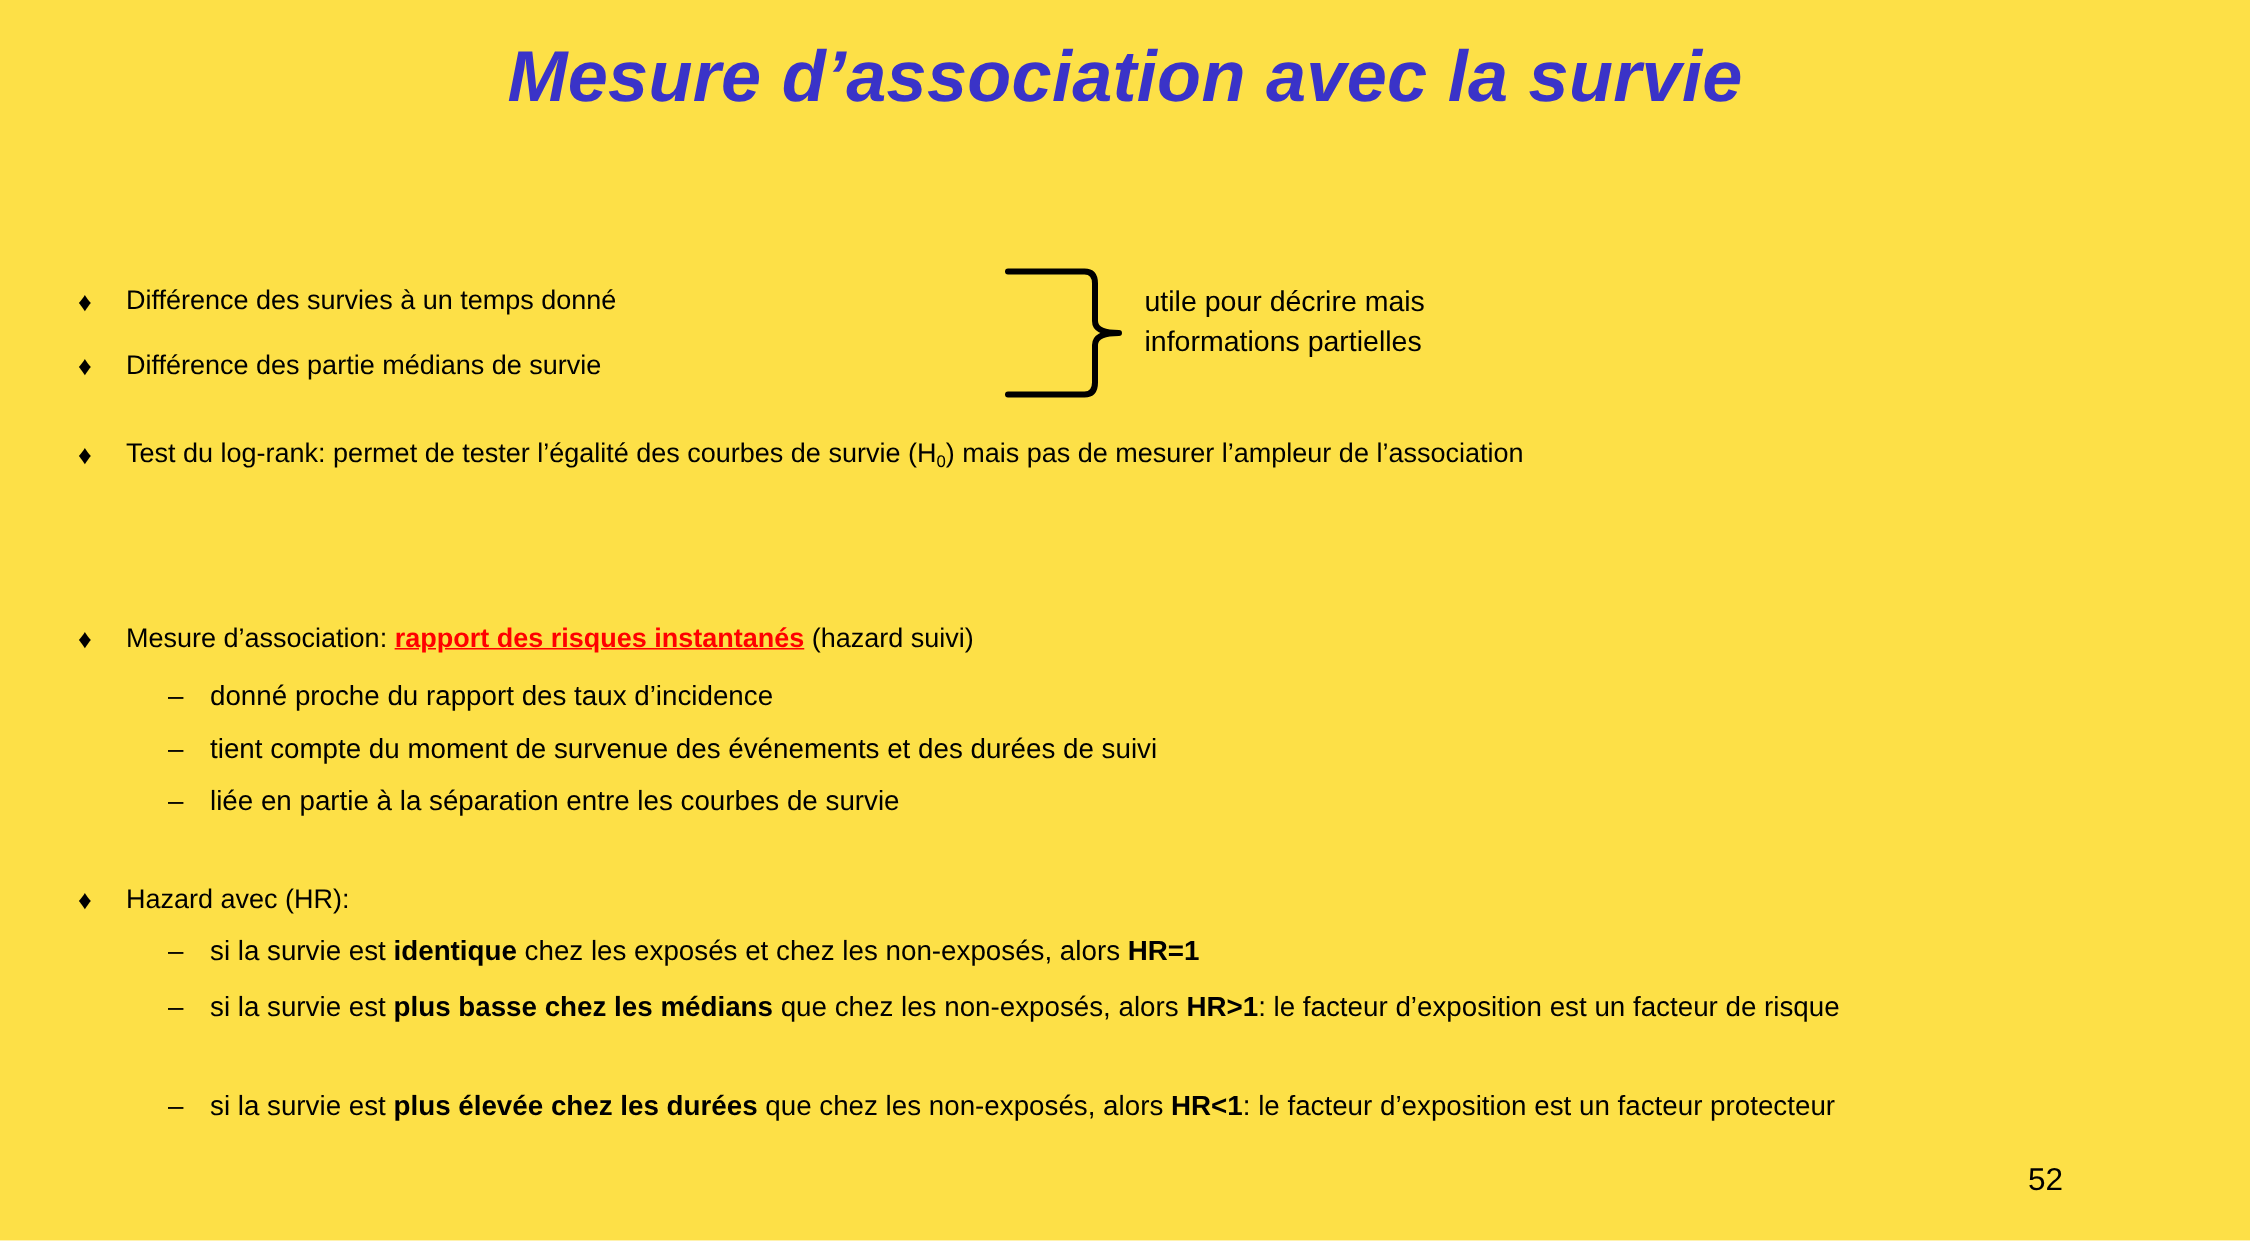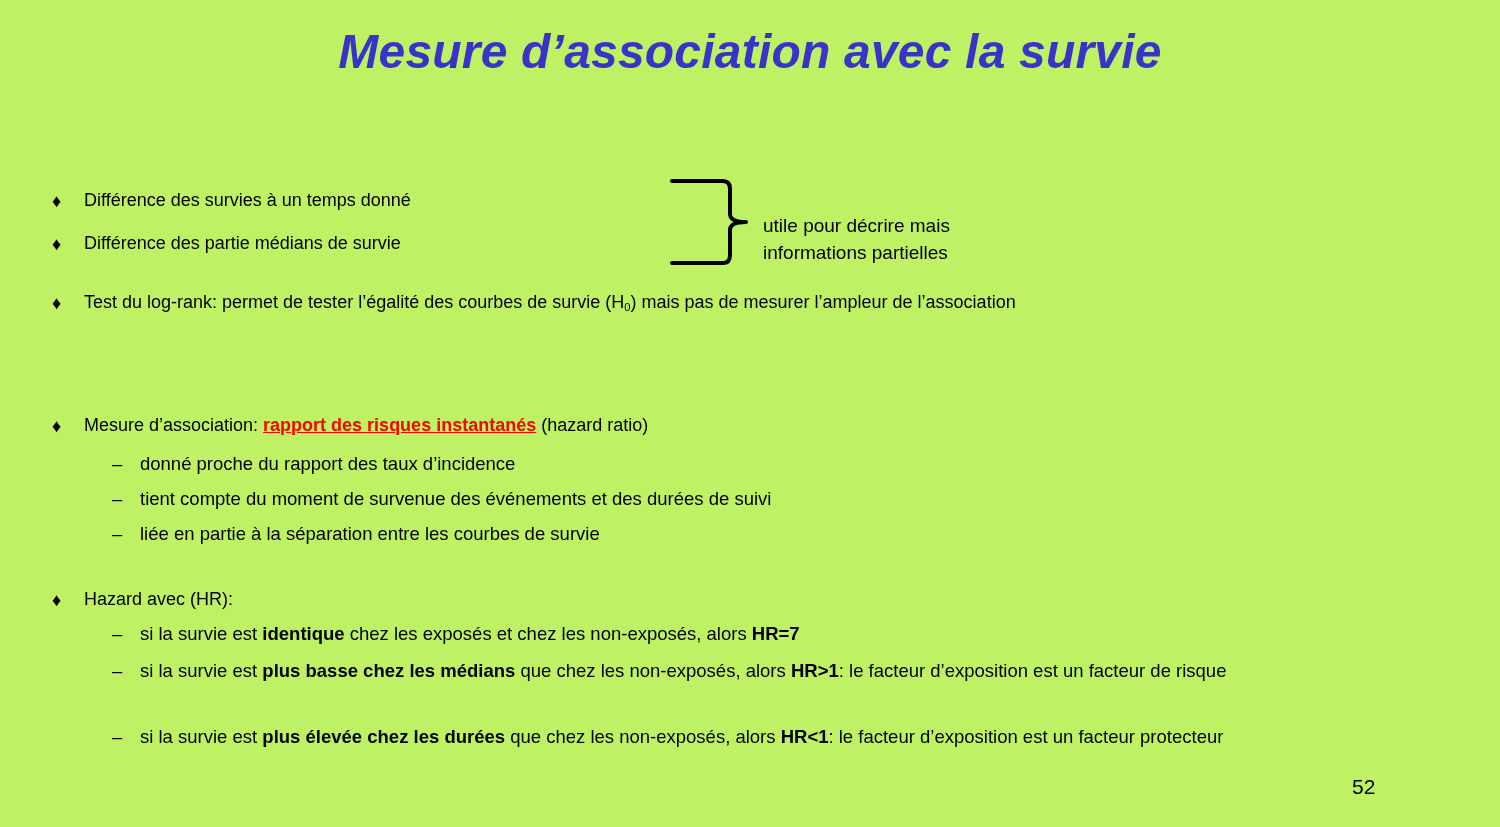--- a/index.html
+++ b/index.html
@@ -8,21 +8,21 @@
     background: #ffffff;
   }
   body {
     font-family: "Liberation Sans", sans-serif;
     color: #000000;
   }
   #slide {
     position: relative;
     width: 1500px;
     height: 827px;
-    background: #bef264;
+    background: #fde047;
     overflow: hidden;
   }
 
   
   .slide-title {
     position: absolute;
     left: 0;
     top: 24px;
     width: 1500px;
     text-align: center;
@@ -102,21 +102,20 @@
     display: block;
   }
   .annotation {
     position: absolute;
     left: 763px;
     top: 188px;
     font-size: 19px;
     line-height: 27px;
     color: #000;
     white-space: pre-line;
-    margin-top: 24px;
   }
 
   
   .page-number {
     position: absolute;
     left: 1352px;
     top: 775px;
     font-size: 21px;
     color: #000;
   }
@@ -147,21 +146,21 @@
   <div class="annotation">utile pour décrire mais
 informations partielles</div>
 
   <div class="bullet" style="left:52px; top:285px; width:1300px;">
     <span class="marker">♦</span>
     <span class="body"><span>Test du log-rank: permet de tester l’égalité des courbes de survie (H</span><sub>0</sub><span>) mais pas de mesurer l’ampleur de l’association</span></span>
   </div>
 
   <div class="bullet" style="left:52px; top:408px; width:1300px;">
     <span class="marker">♦</span>
-    <span class="body"><span>Mesure d’association: </span><span class="red-bold">rapport des risques instantanés</span><span> (hazard ratio)</span></span>
+    <span class="body"><span>Mesure d’association: </span><span class="red-bold">rapport des risques instantanés</span><span> (hazard suivi)</span></span>
   </div>
 
   <div class="sub" style="left:112px; top:451px; width:1150px;">
     <span class="marker">–</span>
     <span class="body">donné proche du rapport des taux d’incidence</span>
   </div>
 
   <div class="sub" style="left:112px; top:486px; width:1150px;">
     <span class="marker">–</span>
     <span class="body">tient compte du moment de survenue des événements et des durées de suivi</span>
@@ -172,21 +171,21 @@
     <span class="body">liée en partie à la séparation entre les courbes de survie</span>
   </div>
 
   <div class="bullet" style="left:52px; top:582px; width:800px;">
     <span class="marker">♦</span>
     <span class="body">Hazard avec (HR):</span>
   </div>
 
   <div class="sub" style="left:112px; top:621px; width:1290px;">
     <span class="marker">–</span>
-    <span class="body"><span>si la survie est </span><span class="bold">identique</span><span> chez les exposés et chez les non-exposés, alors </span><span class="bold">HR=7</span></span>
+    <span class="body"><span>si la survie est </span><span class="bold">identique</span><span> chez les exposés et chez les non-exposés, alors </span><span class="bold">HR=1</span></span>
   </div>
 
   <div class="sub" style="left:112px; top:658px; width:1290px;">
     <span class="marker">–</span>
     <span class="body"><span>si la survie est </span><span class="bold">plus basse chez les médians</span><span> que chez les non-exposés, alors </span><span class="bold">HR&gt;1</span><span>: le facteur d’exposition est un facteur de risque</span></span>
   </div>
 
   <div class="sub" style="left:112px; top:724px; width:1290px;">
     <span class="marker">–</span>
     <span class="body"><span>si la survie est </span><span class="bold">plus élevée chez les durées</span><span> que chez les non-exposés, alors </span><span class="bold">HR&lt;1</span><span>: le facteur d’exposition est un facteur protecteur</span></span>

